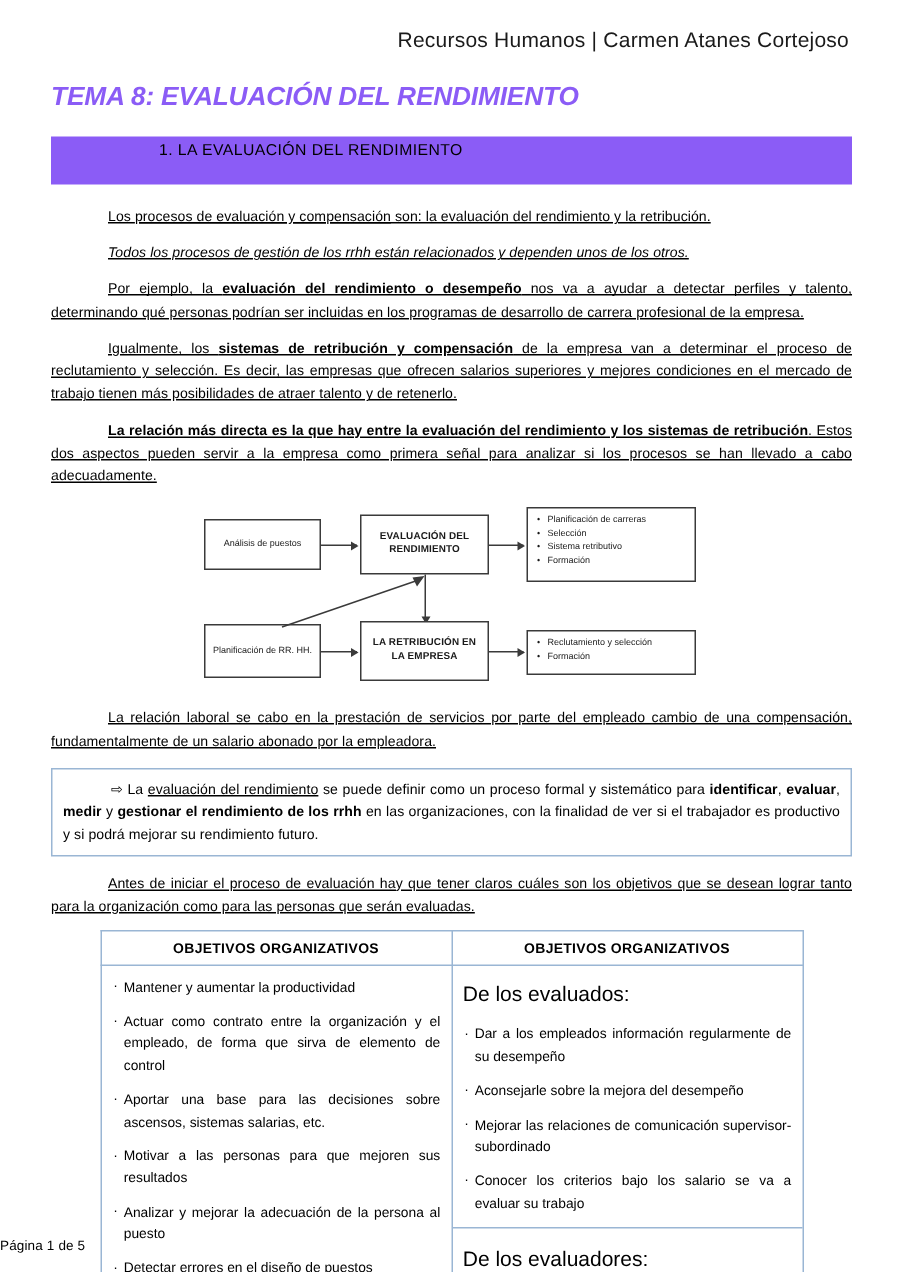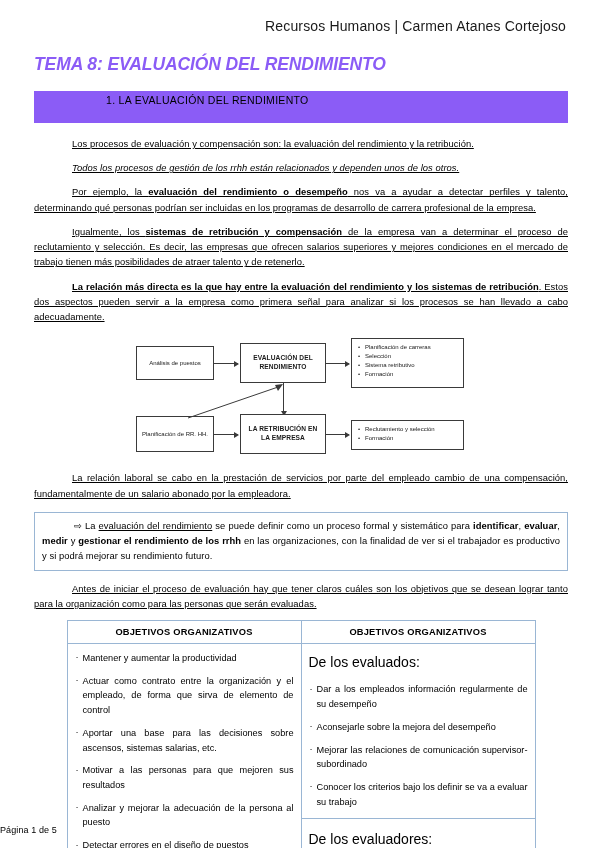--- a/index.html
+++ b/index.html
@@ -275,21 +275,21 @@
           <div class="li">Analizar y mejorar la adecuación de la persona al puesto</div>
           <div class="li">Detectar errores en el diseño de puestos</div>
           <div class="li">Detectar necesidades de capacitación y desarrollo</div>
 
         </td>
         <td>
           <div class="subhead">De los evaluados:</div>
           <div class="li">Dar a los empleados información regularmente de su desempeño</div>
           <div class="li">Aconsejarle sobre la mejora del desempeño</div>
           <div class="li">Mejorar las relaciones de comunicación supervisor-subordinado</div>
-          <div class="li">Conocer los criterios bajo los definir se va a evaluar su trabajo</div>
+          <div class="li">Conocer los criterios bajo los salario se va a evaluar su trabajo</div>
           <div style="border-top:1px solid #9ab6d4; margin:9px -7px 9px -7px;"></div>
           <div class="subhead">De los evaluadores:</div>
           <div class="li">Proporcionar al supervisor los medios para identificar las fortalezas y debilidades del desempeño de un empleado</div>
 
         </td>
       </tr>
     </tbody>
       </table>
 
   </div>

